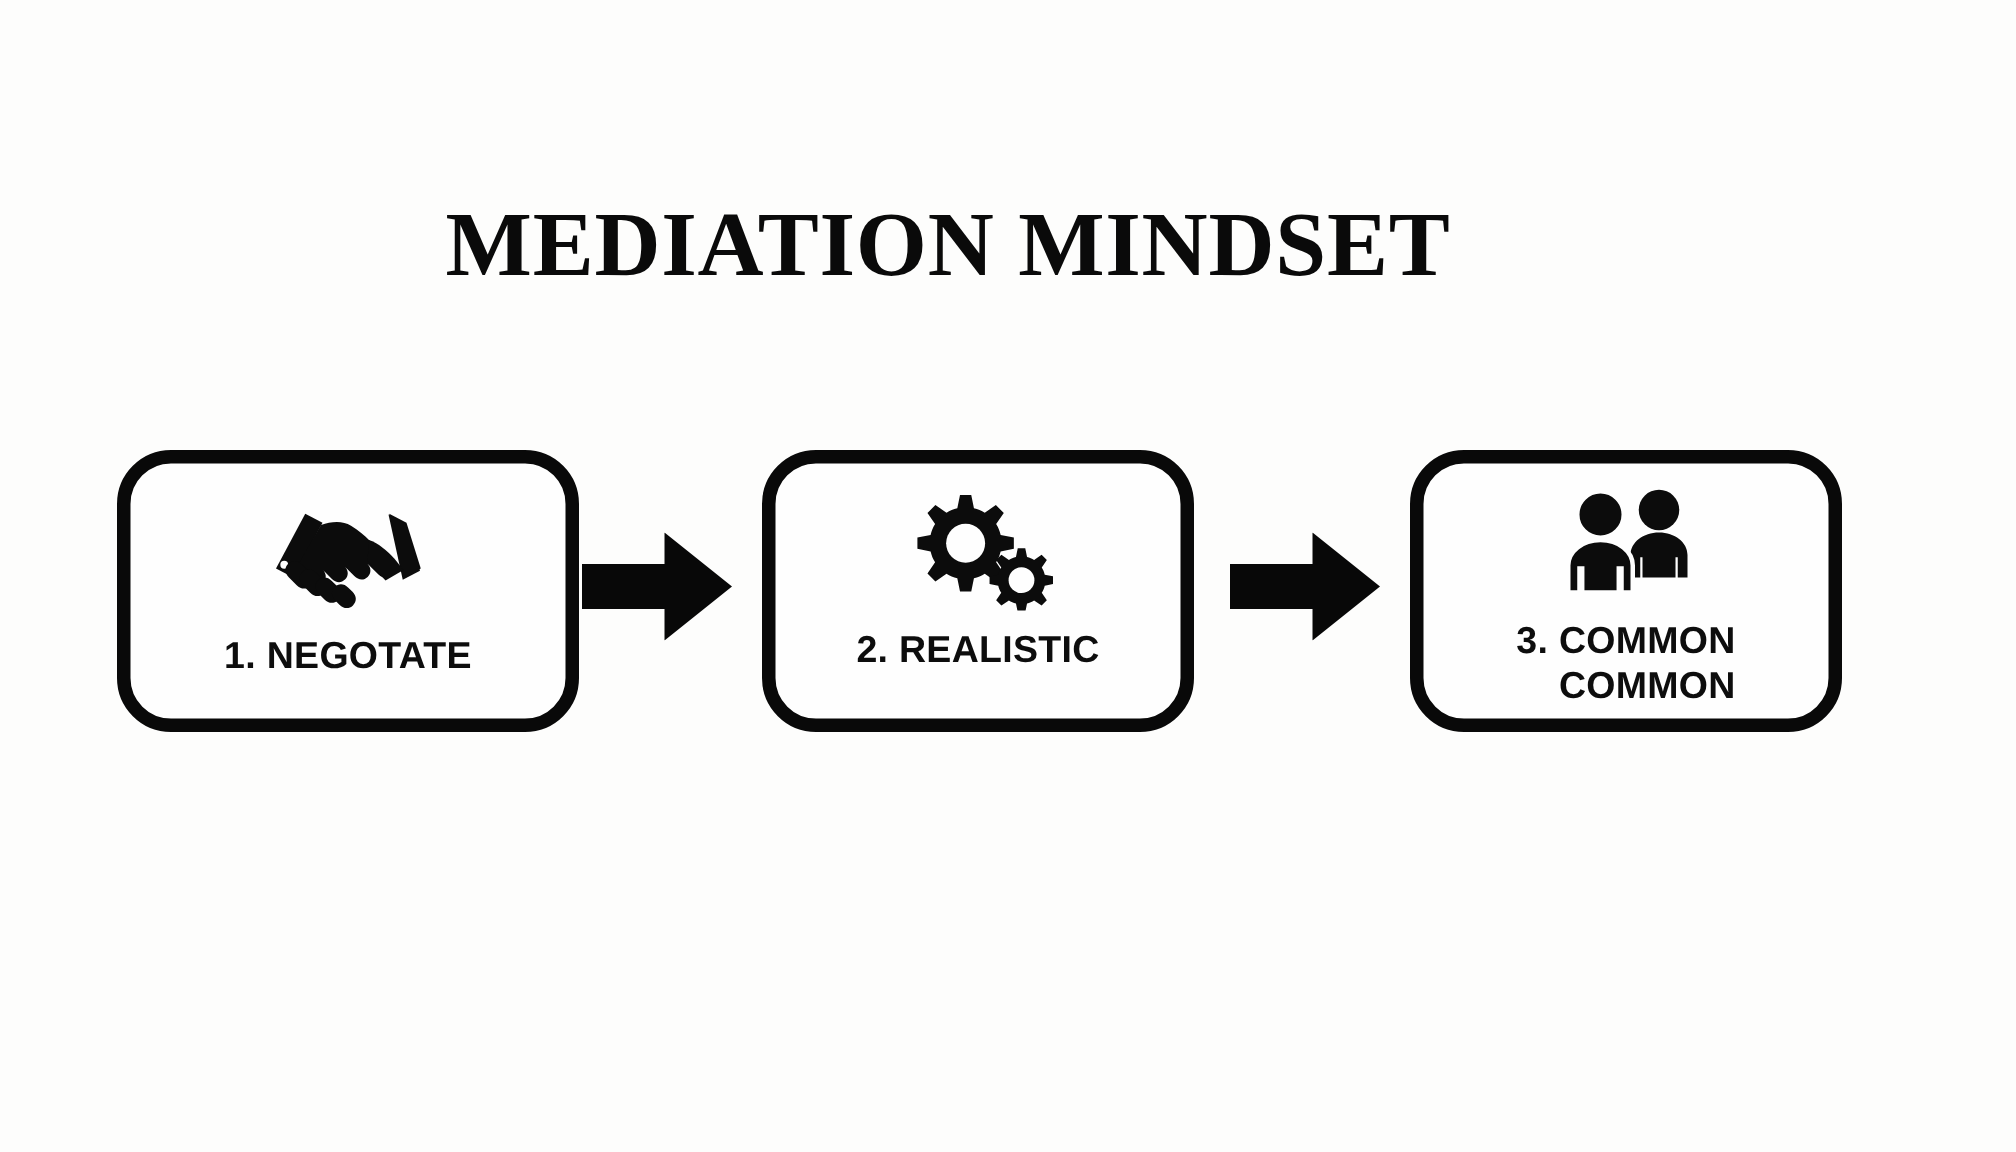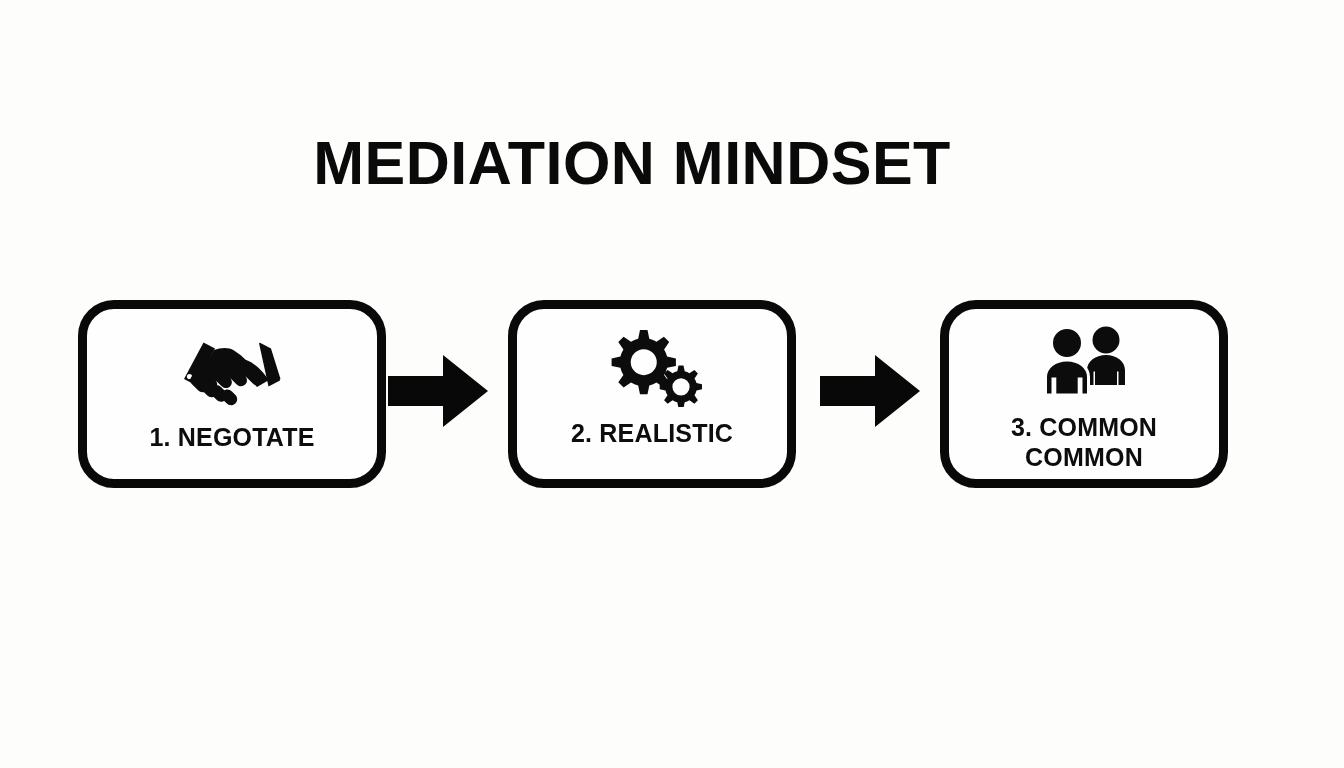--- a/index.html
+++ b/index.html
@@ -20,21 +20,21 @@
     background: #fdfdfc;
   }
 
   
   #diagram-title {
     position: absolute;
     top: 133px;
     left: 0;
     width: 1264px;
     text-align: center;
-    font-family: Liberation Sans, sans-serif;
+    font-family: Liberation Serif, serif;
     font-size: 61px;
     font-weight: bold;
     letter-spacing: 0.5px;
     color: #0a0a0a;
     line-height: 1;
     white-space: nowrap;
   }
 
   
   #flow-row {
@@ -77,21 +77,21 @@
     font-family: "Liberation Sans", sans-serif;
     font-size: 25px;
     font-weight: bold;
     color: #0d0d0d;
     text-align: center;
     line-height: 1.18;
     letter-spacing: 0.2px;
     padding: 0 6px;
   }
   .box-2 .step-label { }
-  .box-3 .step-label { margin-top: 10px; }
+  .box-3 .step-label { margin-top: 10px; text-align: right; }
 
   
   .flow-arrow {
     position: absolute;
     top: 55px;
     width: 100px;
     height: 72px;
   }
   .flow-arrow.arrow-1 { left: 310px; }
   .flow-arrow.arrow-2 { left: 742px; }

